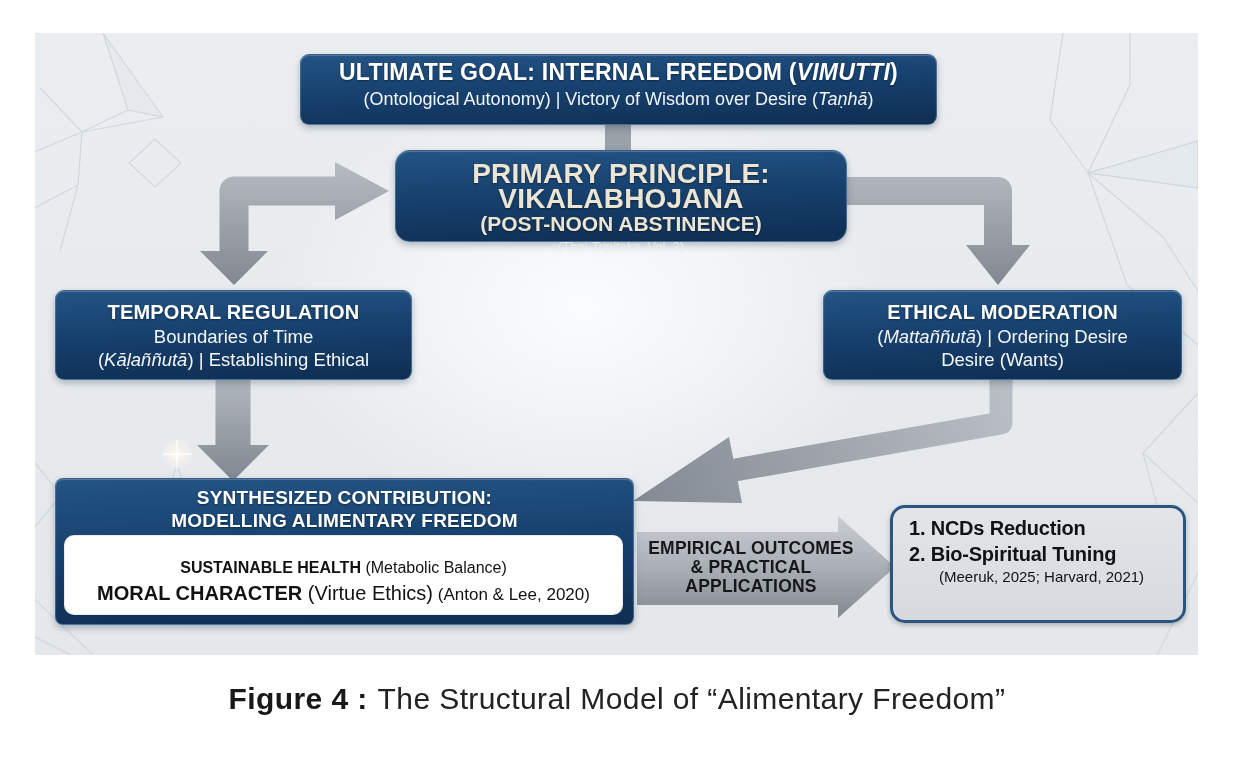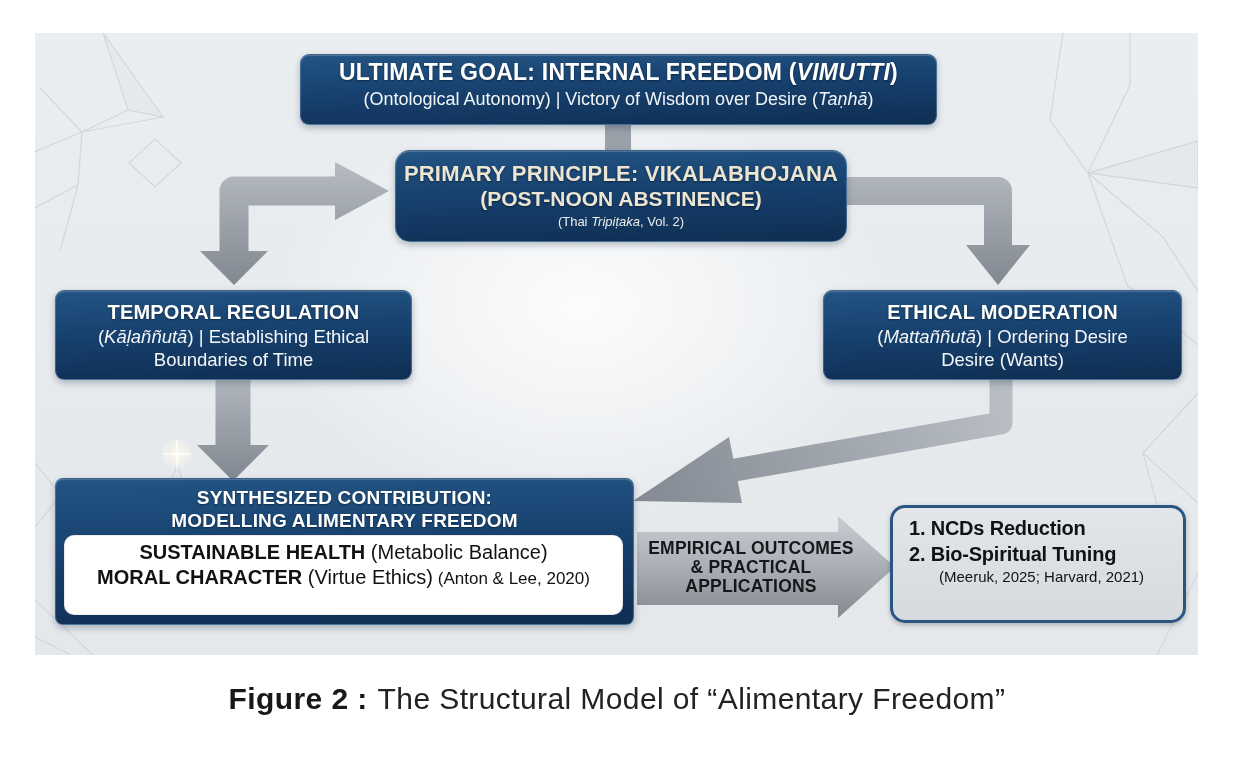--- a/index.html
+++ b/index.html
@@ -24,39 +24,39 @@
     box-shadow:0 3px 7px rgba(25,45,70,.30), inset 0 1px 1px rgba(255,255,255,.22);
   }
   .it{font-style:italic;}
   .tshadow{text-shadow:0 1px 2px rgba(0,0,0,.45);}
 
   .box-ultimate{left:265px;top:21px;width:635px;height:69px;border-radius:9px;}
   .box-ultimate .t1{font-size:23px;font-weight:700;letter-spacing:.2px;padding-top:4px;line-height:27px;}
   .box-ultimate .t2{font-size:18px;font-weight:400;color:#f2f5f8;line-height:22px;margin-top:2px;}
 
   .box-primary{left:360px;top:117px;width:450px;height:90px;border-radius:15px;}
-  .box-primary .t1{font-size:22px;font-weight:700;color:var(--cream-text,#ece5d3);line-height:25px;padding-top:10px;letter-spacing:.2px;}
+  .box-primary .t1{font-size:28px;font-weight:700;color:var(--cream-text,#ece5d3);line-height:25px;padding-top:10px;letter-spacing:.2px;}
   .box-primary .t1b{font-size:21px;font-weight:700;color:var(--cream-text,#ece5d3);line-height:25px;}
   .box-primary .t3{font-size:13px;font-weight:400;color:#eceeeb;margin-top:3px;}
 
   .box-side{width:355px;height:88px;border-radius:9px;}
   .box-temporal{left:20px;top:257px;}
   .box-ethical{left:788px;top:257px;width:357px;}
   .box-side .t1{font-size:20px;font-weight:700;padding-top:9px;line-height:25px;letter-spacing:.2px;}
   .box-side .t2{font-size:18.5px;font-weight:400;color:#f4f6f8;line-height:23px;}
 
   .box-synth{left:20px;top:445px;width:577px;height:145px;border-radius:8px;}
   .box-synth .h1{font-size:19px;font-weight:700;line-height:23px;padding-top:7px;letter-spacing:.2px;}
   .box-synth .h2{font-size:19px;font-weight:700;line-height:23px;letter-spacing:.2px;}
   .synth-white{
     position:absolute;left:8px;top:56px;width:559px;height:80px;background:#ffffff;
     border-radius:10px;color:#101214;text-align:center;
     box-shadow:inset 0 0 0 1px rgba(0,0,0,.08);
   }
-  .synth-white .r1{font-size:20px;line-height:24px;padding-top:5px;}
+  .synth-white .r1{font-size:16px;line-height:24px;padding-top:21px;}
   .synth-white .r1 .b{font-weight:700;}
   .synth-white .rc{font-size:15.5px;line-height:17px;}
   .synth-white .r2{font-size:20px;line-height:26px;}
   .synth-white .r2 .b{font-weight:700;}
   .synth-white .r2 .c{font-size:17px;}
 
   .arrow-label{
     position:absolute;z-index:2;left:596px;top:506px;width:240px;text-align:center;
     color:var(--text-dark,#15171b);font-weight:700;font-size:17.5px;line-height:19px;letter-spacing:.2px;
   }
@@ -149,22 +149,22 @@
   </div>
 
   <div class="navy-box box-primary">
     <div class="t1 tshadow">PRIMARY PRINCIPLE: VIKALABHOJANA</div>
     <div class="t1b tshadow">(POST-NOON ABSTINENCE)</div>
     <div class="t3"><span>(Thai </span><span class="it">Tripiṭaka</span><span>, Vol. 2)</span></div>
   </div>
 
   <div class="navy-box box-side box-temporal">
     <div class="t1 tshadow">TEMPORAL REGULATION</div>
+    <div class="t2">Boundaries of Time</div>
     <div class="t2"><span>(</span><span class="it">Kāḷaññutā</span><span>) | Establishing Ethical</span></div>
-    <div class="t2">Boundaries of Time</div>
   </div>
 
   <div class="navy-box box-side box-ethical">
     <div class="t1 tshadow">ETHICAL MODERATION</div>
     <div class="t2"><span>(</span><span class="it">Mattaññutā</span><span>) | Ordering Desire</span></div>
     <div class="t2">Desire (Wants)</div>
   </div>
 
   <div class="navy-box box-synth">
     <div class="h1 tshadow">SYNTHESIZED CONTRIBUTION:</div>
@@ -183,14 +183,14 @@
 
   <div class="box-ncd">
     <div class="ncd-item">1. NCDs Reduction</div>
     <div class="ncd-item">2. Bio-Spiritual Tuning</div>
     <div class="ncd-cite">(Meeruk, 2025; Harvard, 2021)</div>
   </div>
 
 </div>
 
 <div class="caption">
-  <span class="cap-label">Figure 2 :</span><span class="cap-rest">The Structural Model of “Alimentary Freedom”</span>
+  <span class="cap-label">Figure 4 :</span><span class="cap-rest">The Structural Model of “Alimentary Freedom”</span>
 </div>
 
 </body></html>

